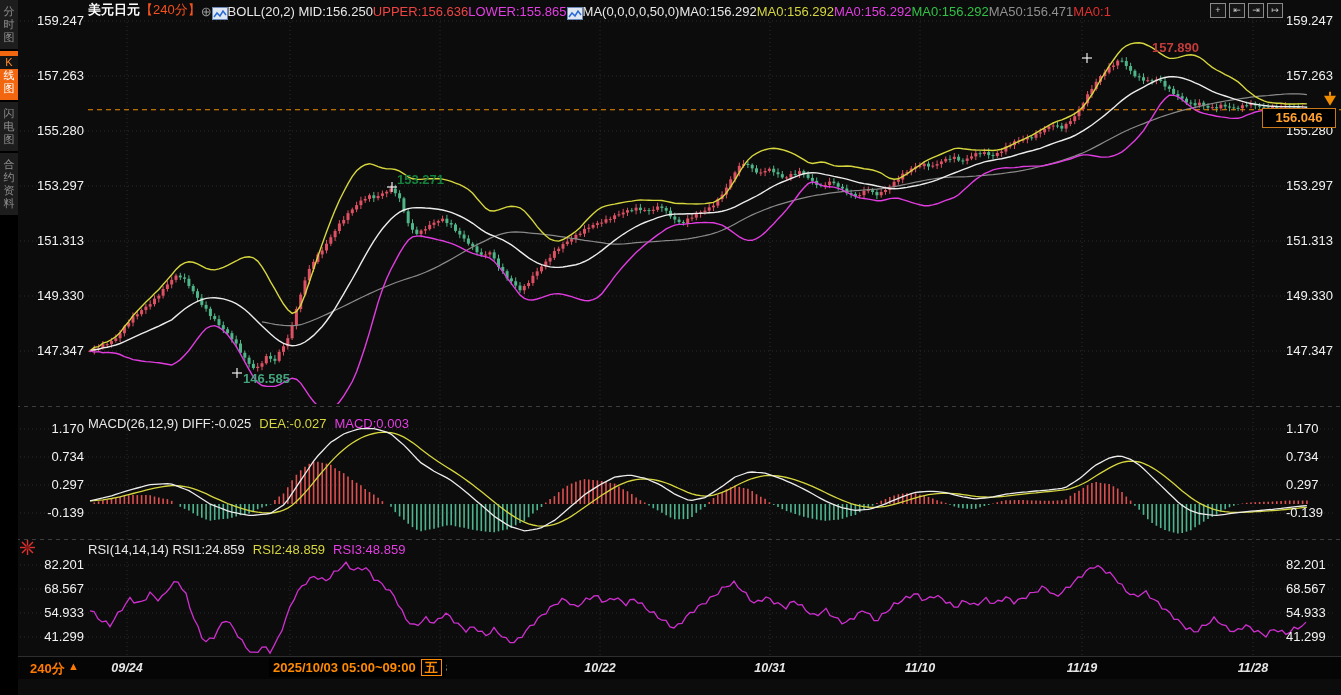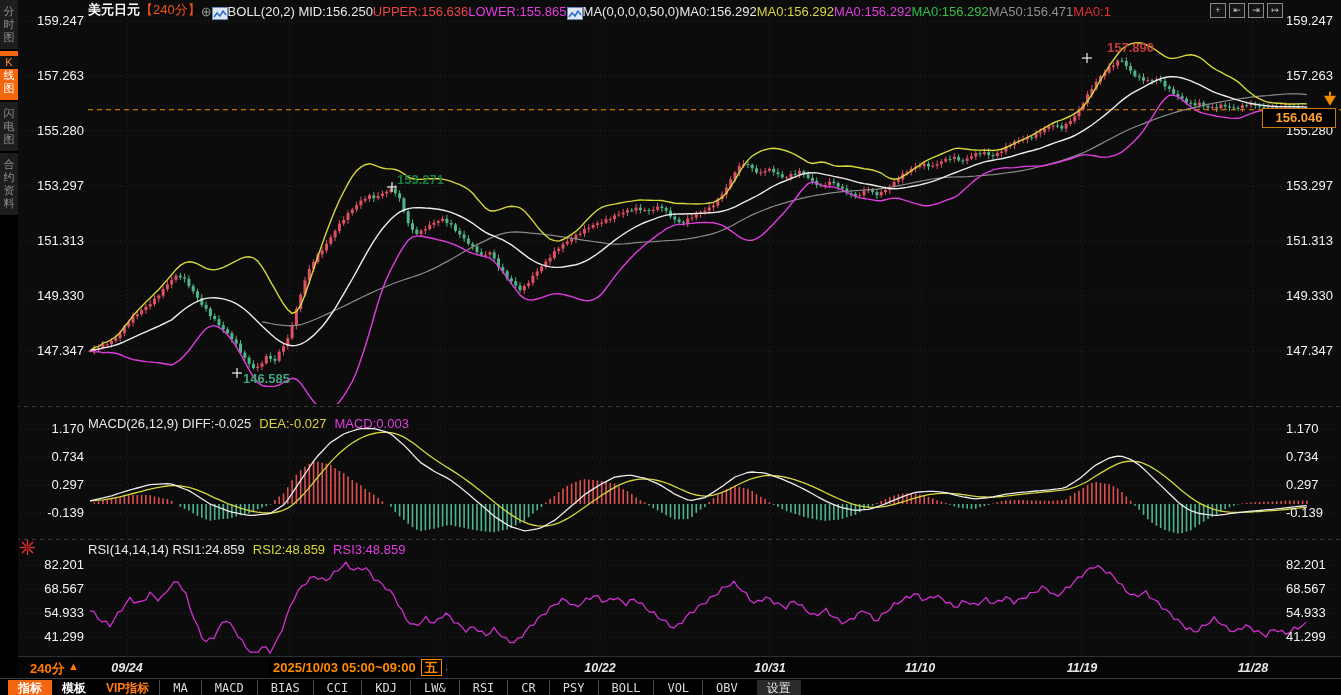--- a/index.html
+++ b/index.html
@@ -1064,21 +1064,21 @@
       <div class="yl left" style="top: 558px;">82.201</div>
       <div class="yl right" style="top: 558px;">82.201</div>
       <div class="yl left" style="top: 582px;">68.567</div>
       <div class="yl right" style="top: 582px;">68.567</div>
       <div class="yl left" style="top: 606px;">54.933</div>
       <div class="yl right" style="top: 606px;">54.933</div>
       <div class="yl left" style="top: 630px;">41.299</div>
       <div class="yl right" style="top: 630px;">41.299</div>
       <div class="panel-head" style="top: 408px; margin-top: 8px;"><span style="color: rgb(232, 232, 232);">MACD(26,12,9) DIFF:-0.025</span><span style="color: rgb(214, 214, 62);">DEA:-0.027</span><span style="color: rgb(226, 62, 226);">MACD:0.003</span></div>
       <div class="panel-head" style="top: 542px;"><span style="color: rgb(232, 232, 232);">RSI(14,14,14) RSI1:24.859</span><span style="color: rgb(214, 214, 62);">RSI2:48.859</span><span style="color: rgb(226, 62, 226);">RSI3:48.859</span></div>
-      <div class="anno" style="left: 1107px; top: 40px; color: rgb(196, 59, 59);">157.890</div>
+      <div class="anno" style="left: 1152px; top: 40px; color: rgb(196, 59, 59);">157.890</div>
       <div class="anno" style="left: 397px; top: 172px; color: #15803d;">153.271</div>
       <div class="anno" style="left: 243px; top: 371px; color: rgb(67, 164, 125);">146.585</div>
     </div>
 
   <div id="price-tag">156.046</div>
 
   <div id="rsi-star">
     <svg width="15" height="15">
       <g stroke="#e03030" stroke-width="1.4">
         <line x1="7.5" y1="0" x2="7.5" y2="15"></line>
@@ -1100,31 +1100,13 @@
     </div>
   <div class="date-label" style="left: 127px;">09/24</div>
       <div class="date-label" style="left: 600px;">10/22</div>
       <div class="date-label" style="left: 770px;">10/31</div>
       <div class="date-label" style="left: 920px;">11/10</div>
       <div class="date-label" style="left: 1082px;">11/19</div>
       <div class="date-label" style="left: 1253px;">11/28</div>
     </div>
 
 
-  <div id="toolbar">
-      <div class="tb active">指标</div>
-      <div class="tb plain">模板</div>
-      <div class="tb vip">VIP指标</div>
-      <div class="tb mono">MA</div>
-      <div class="tb mono">MACD</div>
-      <div class="tb mono">BIAS</div>
-      <div class="tb mono">CCI</div>
-      <div class="tb mono">KDJ</div>
-      <div class="tb mono">LW&amp;</div>
-      <div class="tb mono">RSI</div>
-      <div class="tb mono">CR</div>
-      <div class="tb mono">PSY</div>
-      <div class="tb mono">BOLL</div>
-      <div class="tb mono">VOL</div>
-      <div class="tb mono">OBV</div>
-      <div class="tb settings">设置</div>
-    </div>
 </div>
 
 </body></html>

